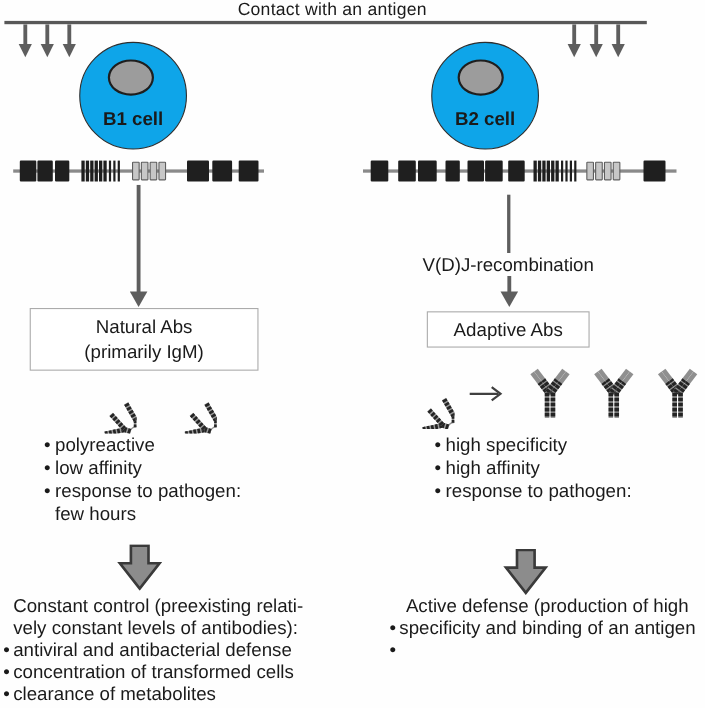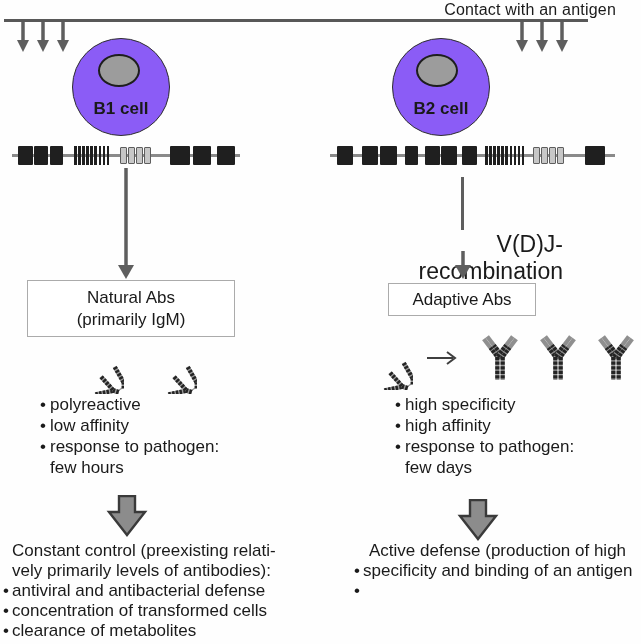--- a/index.html
+++ b/index.html
@@ -1,43 +1,43 @@
 <!DOCTYPE html>
 <html><head>
 <meta charset="utf-8">
 <style>
   html,body{margin:0;padding:0;background:#fff;}
   .stage{position:relative;width:641px;height:644px;background:#fefefe;overflow:hidden;
          font-family:"Liberation Sans","DejaVu Sans",sans-serif;color:#1a1a1a;}
   .abs{position:absolute;}
 
-  .title{left:12px;width:604px;top:1px;text-align:right;font-size:16px;letter-spacing:.2px;}
+  .title{left:0;width:604px;top:1px;text-align:center;font-size:16px;letter-spacing:.2px;}
   .hline{left:4px;top:19px;width:584px;height:3px;background:#585858;}
 
   
-  .cell{width:98px;height:98px;border-radius:50%;background:#8b5cf6;border:1.5px solid #2e2e2e;box-sizing:border-box;}
+  .cell{width:98px;height:98px;border-radius:50%;background:#0ea5e9;border:1.5px solid #2e2e2e;box-sizing:border-box;}
   .cell-b1{left:72px;top:38px;}
   .cell-b2{left:392px;top:38px;}
   .nucleus{position:absolute;width:42px;height:33px;border-radius:50%;background:#9c9c9c;border:2px solid #1e1e1e;box-sizing:border-box;}
   .cell-b1 .nucleus{left:25px;top:15px;}
   .cell-b2 .nucleus{left:23px;top:15px;}
   .cell-label{position:absolute;left:0;right:0;top:60px;text-align:center;font-weight:bold;font-size:17px;}
 
   
   .generow{display:flex;align-items:center;height:20px;}
   .generow::before{content:"";position:absolute;left:0;right:0;top:9px;height:2.5px;background:#8a8a8a;}
   .generow-b1{left:12px;top:145px;width:228px;}
   .generow-b2{left:330px;top:145px;width:285px;}
   .gblack{position:relative;height:19px;background:#1f1f1f;border-radius:1px;flex:none;}
   .gbar{position:relative;width:2.5px;height:19px;background:#1f1f1f;margin-right:1.6px;flex:none;}
   .ggray{position:relative;width:7px;height:17px;background:#c7c7c7;border:1px solid #5e5e5e;border-radius:1px;box-sizing:border-box;margin-right:1px;flex:none;}
   .gspace{flex:none;}
 
   .vline-b2{left:461px;top:177px;width:3px;height:53px;background:#5e5e5e;}
-  .vdj-label{left:361px;top:231px;width:202px;text-align:right;font-size:23px;}
+  .vdj-label{left:361px;top:231px;width:202px;text-align:center;font-size:17px;}
 
   .absbox{background:#fff;border:1px solid #ababab;display:flex;flex-direction:column;
           align-items:center;justify-content:center;font-size:17px;line-height:22px;text-align:center;box-sizing:border-box;}
   .absbox-natural{left:27px;top:280px;width:208px;height:57px;}
   .absbox-adaptive{left:388px;top:283px;width:148px;height:33px;}
 
   .iconrow{display:flex;align-items:center;}
   .iconrow-left{left:60px;top:330px;gap:9px;}
   .iconrow-right{left:349px;top:326px;gap:13px;}
   .iconrow-right .icon-wrap-igg{margin-left:5px;}
@@ -282,37 +282,36 @@
         <span class="bullet-text">high specificity</span>
       </div>
       <div class="bullet-row">
         <span class="bullet-dot">•</span>
         <span class="bullet-text">high affinity</span>
       </div>
       <div class="bullet-row">
         <span class="bullet-dot">•</span>
         <span class="bullet-text">response to pathogen:</span>
       </div>
-      <div class="bullet-cont">few days</div>
     </div>
 
   <div class="abs bigarrow-left">
     <svg width="42" height="42" viewBox="0 0 42 42">
       <polygon points="13,1 29,1 29,17 39,17 21,40 3,17 13,17" fill="#8c8c8c" stroke="#3a3a3a" stroke-width="2.4" stroke-linejoin="miter"></polygon>
     </svg>
   </div>
   <div class="abs bigarrow-right">
     <svg width="42" height="42" viewBox="0 0 42 42">
       <polygon points="13,1 29,1 29,17 39,17 21,40 3,17 13,17" fill="#8c8c8c" stroke="#3a3a3a" stroke-width="2.4" stroke-linejoin="miter"></polygon>
     </svg>
   </div>
 
   <div class="abs outcome outcome-left">
     <div class="outcome-heading">Constant control (preexisting relati-</div>
-    <div class="outcome-heading">vely primarily levels of antibodies):</div>
+    <div class="outcome-heading">vely constant levels of antibodies):</div>
     <div>
         <div class="bullet-row">
           <span class="bullet-dot">•</span>
           <span class="bullet-text">antiviral and antibacterial defense</span>
         </div>
         <div class="bullet-row">
           <span class="bullet-dot">•</span>
           <span class="bullet-text">concentration of transformed cells</span>
         </div>
         <div class="bullet-row">

